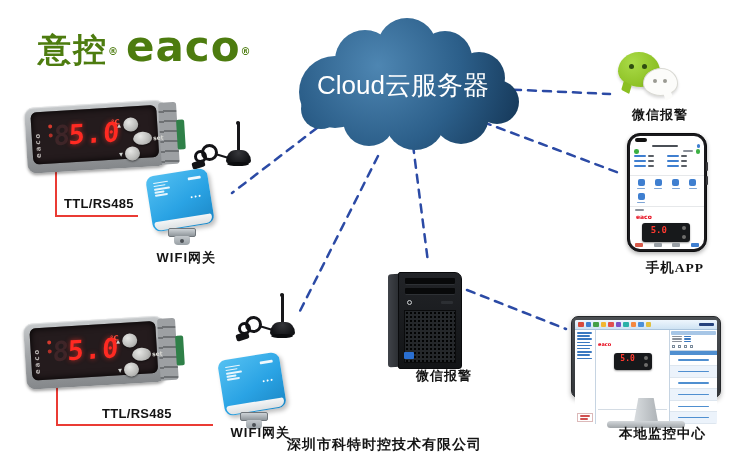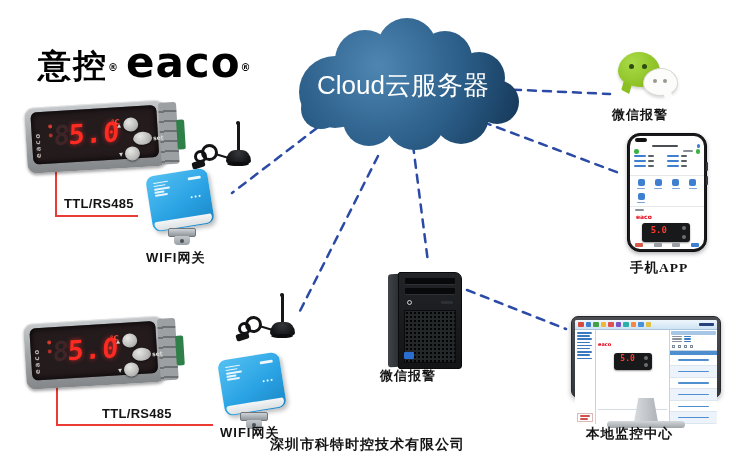--- a/index.html
+++ b/index.html
@@ -2,21 +2,21 @@
 <html><head>
 <meta charset="utf-8">
 <style>
   html,body{margin:0;padding:0;background:#fff;}
   .stage{position:relative;width:750px;height:463px;background:#ffffff;overflow:hidden;
          font-family:"Liberation Sans",sans-serif;}
   .stage *{box-sizing:border-box;}
   .abs{position:absolute;}
 
   
-  .logo{position:absolute;left:38px;top:38px;color:#000000;white-space:nowrap;}
+  .logo{position:absolute;left:38px;top:22px;color:#4d7c0f;white-space:nowrap;}
   .logo-cn{font:700 33px "Liberation Sans",sans-serif;letter-spacing:2px;}
   .logo-en{font:700 42px "DejaVu Sans",sans-serif;letter-spacing:1px;margin-left:8px;}
   .logo sup{font:700 10px "DejaVu Sans",sans-serif;vertical-align:super;}
 
   
   .cloud-svg{position:absolute;left:283px;top:14px;}
   .cloud-text{font:400 26px "Liberation Sans",sans-serif;fill:#ffffff;}
 
   
   .lines-svg{position:absolute;left:0;top:0;pointer-events:none;}
@@ -48,21 +48,21 @@
   .c-btn.up{left:92px;top:11px;width:15px;height:14px;}
   .c-btn.dn{left:92px;top:40px;width:15px;height:14px;}
   .c-btn.setb{left:101px;top:26px;width:19px;height:13px;border-radius:50%;}
   .c-glyph{position:absolute;color:#cfd2cf;font:700 5px "DejaVu Sans",sans-serif;}
   .g-up{left:86px;top:15px;}
   .g-dn{left:86px;top:44px;}
   .c-set{position:absolute;left:121px;top:29px;color:#d9d9d4;font:600 6px "DejaVu Sans",sans-serif;}
 
   
   .wire-label{position:absolute;font:700 13px "Liberation Sans",sans-serif;color:#141414;letter-spacing:.3px;}
-  .cn-label{position:absolute;font:700 13px "Liberation Serif",serif;color:#141414;text-align:left;letter-spacing:1px;}
+  .cn-label{position:absolute;font:700 13px "Liberation Serif",serif;color:#141414;text-align:right;letter-spacing:1px;}
 
   
   .antenna{position:absolute;width:62px;height:56px;}
   .ant-rod{position:absolute;left:45px;top:0;width:2.5px;height:31px;background:#17171a;border-radius:1px;}
   .ant-tip{position:absolute;left:44px;top:-1px;width:4px;height:4px;background:#101012;border-radius:50%;}
   .ant-base{position:absolute;left:34px;top:28px;width:25px;height:15px;
             background:radial-gradient(circle at 50% 20%,#36373b,#121316 70%);
             border-radius:50% 50% 48% 48%/95% 95% 35% 35%;}
   .ant-base::after{content:"";position:absolute;left:1px;bottom:-1px;width:22px;height:4px;background:#0c0d0f;border-radius:50%;}
   .ant-coil{position:absolute;left:9px;top:22px;width:17px;height:17px;border:3.5px solid #141417;border-radius:50%;}

